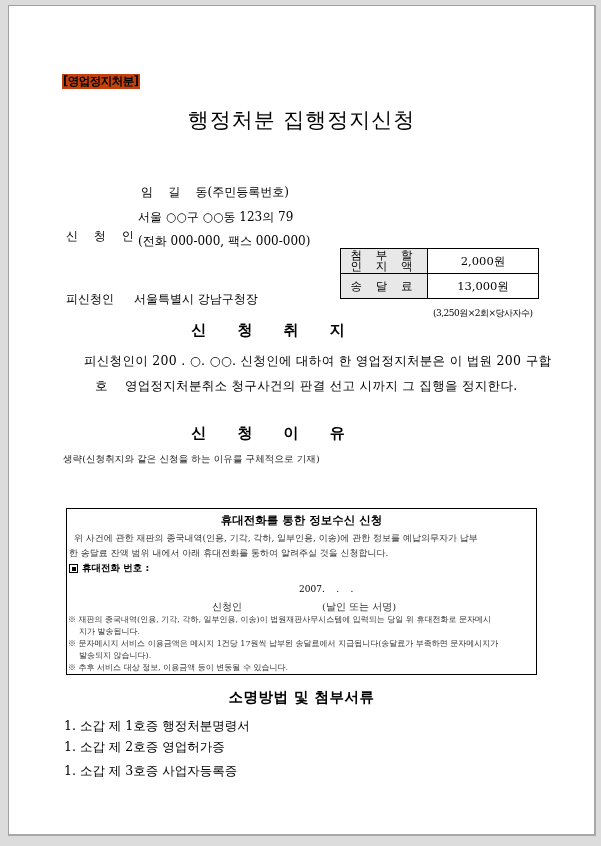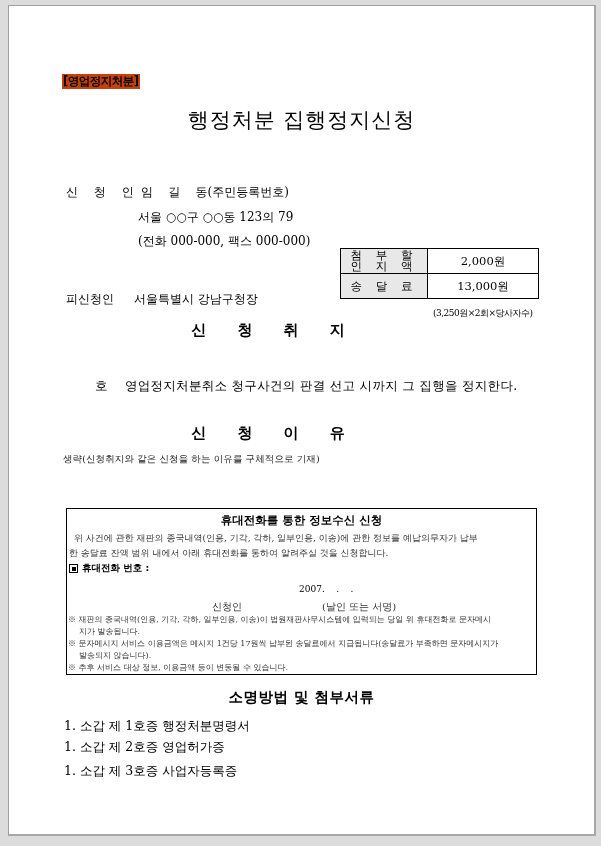--- a/index.html
+++ b/index.html
@@ -12,21 +12,21 @@
     background:#fff; border-top:1px solid #a0a0a0; border-left:1px solid #a0a0a0;
     border-right:2px solid #a8a8a8; border-bottom:2px solid #a8a8a8;
   }
   .abs { position:absolute; white-space:nowrap; }
   .tag {
     left:53px; top:68px; font-family:"DejaVu Sans", sans-serif; font-weight:bold;
     font-size:11.5px; background:#c2410c; padding:0 1px; line-height:15px; letter-spacing:-0.5px;
   }
   .title { left:0; width:585px; text-align:center; top:100px; font-size:21px; letter-spacing:1px; }
   .t12 { font-size:12px; }
-  .row-label { letter-spacing:6px; }
+  .row-label { letter-spacing:6px;margin-top:44px; }
   .fee-table {
     position:absolute; left:331px; top:242px; border-collapse:collapse;
     font-size:11.5px;
   }
   .fee-table td { border:1px solid #000; height:24px; padding:0; text-align:center; }
   .fee-table td.lbl { width:86px; background:#e8e8e8; letter-spacing:5px; line-height:11px; }
   .fee-table td.val { width:110px; }
   .fee-note { left:424px; top:301px; font-size:9px; letter-spacing:-0.5px; }
   .section-title { left:0; width:531px; text-align:center; font-size:15px; font-weight:bold; letter-spacing:13px; font-family:"DejaVu Sans", sans-serif; }
   .body-text { font-size:12.5px; letter-spacing:0.3px; }
@@ -73,20 +73,21 @@
       <td class="val">13,000원</td>
     </tr>
   </tbody>
     </table>
   <div class="abs fee-note">(3,250원×2회×당사자수)</div>
 
   <div class="abs t12" style="left:57px; top:285px;">피신청인</div>
   <div class="abs t12" style="left:125px; top:285px;">서울특별시 강남구청장</div>
 
   <div class="abs section-title" style="top:315px;">신 청 취 지</div>
+  <div class="abs body-text" style="left:75px; top:347px;">피신청인이 200 . ○. ○○. 신청인에 대하여 한 영업정지처분은 이 법원 200 구합</div>
   <div class="abs body-text" style="left:86px; top:372px; white-space:pre;">호    영업정지처분취소 청구사건의 판결 선고 시까지 그 집행을 정지한다.</div>
 
   <div class="abs small-note" style="left:54px; top:447px;">생략(신청취지와 같은 신청을 하는 이유를 구체적으로 기재)</div>
   <div class="abs section-title" style="top:418px;">신 청 이 유</div>
 
   <div class="notice-box">
     <div class="abs nb-title">휴대전화를 통한 정보수신 신청</div>
     <div class="abs" style="left:7px; top:23px;">위 사건에 관한 재판의 종국내역(인용, 기각, 각하, 일부인용, 이송)에 관한 정보를 예납의무자가 납부</div>
     <div class="abs" style="left:2px; top:38px;">한 송달료 잔액 범위 내에서 아래 휴대전화를 통하여 알려주실 것을 신청합니다.</div>
     <div class="abs" style="left:2px; top:53px; color:#000;">

